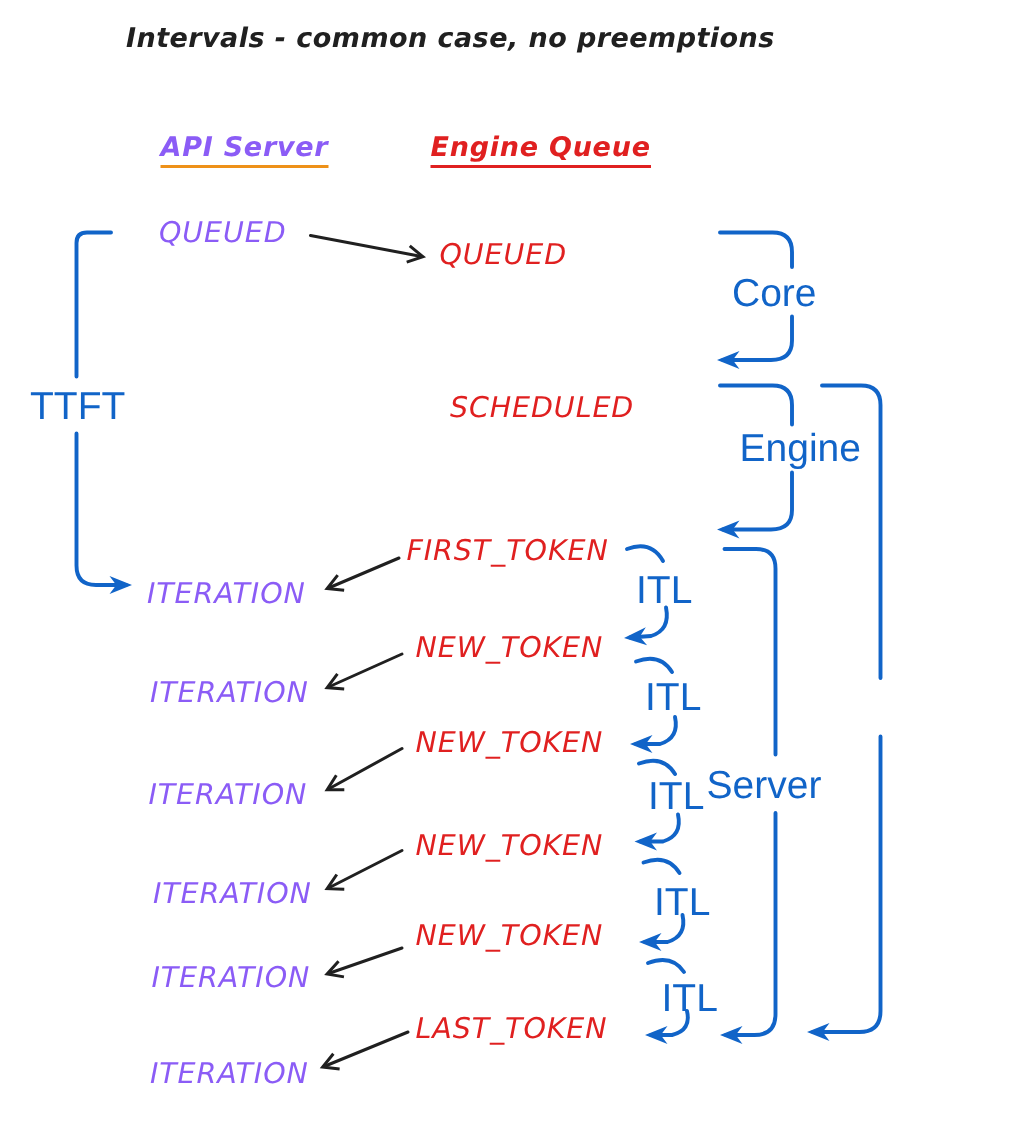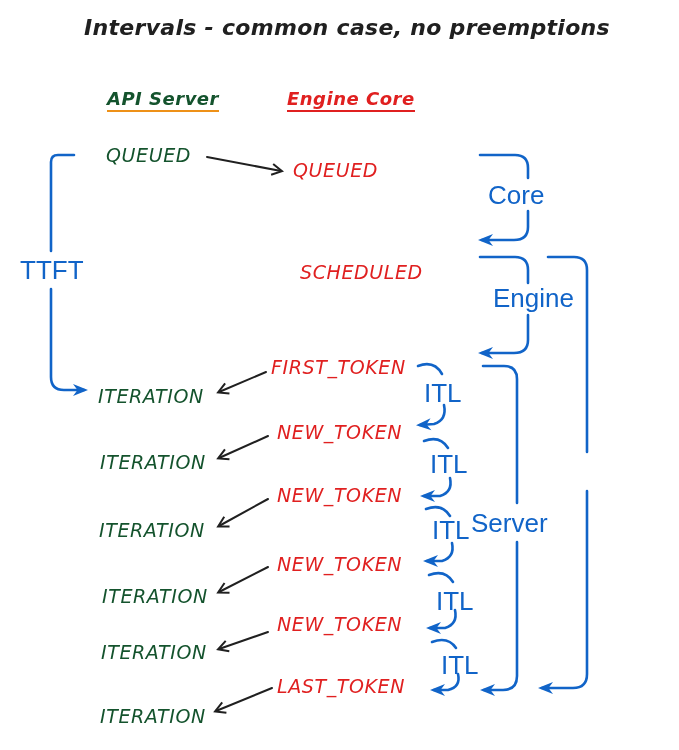--- a/index.html
+++ b/index.html
@@ -4,31 +4,31 @@
 <style>
   html,body{margin:0;padding:0;background:#ffffff;}
   .canvas{
     position:relative;width:679px;height:750px;background:#ffffff;
     overflow:hidden;font-family:"Liberation Sans",sans-serif;
   }
   svg.wires{position:absolute;left:0;top:0;z-index:1;}
   .lbl{position:absolute;z-index:2;white-space:nowrap;}
   .title{
     font-family:"DejaVu Sans",sans-serif;font-style:italic;font-weight:bold;
-    font-size:22px;letter-spacing:.3px;color:#202020;
+    font-size:18px;letter-spacing:.3px;color:#202020;
   }
   .colhead{
     font-family:"DejaVu Sans",sans-serif;font-style:italic;font-weight:bold;
     font-size:18px;letter-spacing:.5px;padding-bottom:1px;border-bottom:2px solid;
   }
   .ev{
     font-family:"DejaVu Sans",sans-serif;font-style:italic;
     font-size:19px;letter-spacing:.6px;line-height:22px;
   }
-  .orange{color:#14532d;border-color:#EE9118;text-align:center;}
+  .orange{color:#8b5cf6;border-color:#EE9118;text-align:center;}
   .red{color:#E02020;border-color:#E02020;}
   .blue-lbl{
     color:#1164C8;font-family:"Liberation Sans",sans-serif;
     font-size:26px;line-height:28px;font-weight:400;
   }
 </style>
 </head>
 <body>
 
 <div class="canvas">
@@ -96,21 +96,21 @@
       <path d="M268 499 L219 526" marker-end="url(#blackArrow)"></path>
       <path d="M268 567 L219 592" marker-end="url(#blackArrow)"></path>
       <path d="M268 632 L219 649" marker-end="url(#blackArrow)"></path>
       <path d="M272 688 L216 711" marker-end="url(#blackArrow)"></path>
     </g>
   </svg>
 
   <div class="lbl title" style="left:84px;top:15px;">Intervals - common case, no preemptions</div>
 
   <div class="lbl colhead orange" style="left:107px;top:88px;">API Server</div>
-  <div class="lbl colhead red" style="left:287px;top:88px;">Engine Core</div>
+  <div class="lbl colhead red" style="left:287px;top:88px;">Engine Queue</div>
 
   <div class="lbl ev orange" style="left:106px;top:144px;">QUEUED</div>
   <div class="lbl ev orange" style="left:98px;top:385px;">ITERATION</div>
   <div class="lbl ev orange" style="left:100px;top:451px;">ITERATION</div>
   <div class="lbl ev orange" style="left:99px;top:519px;">ITERATION</div>
   <div class="lbl ev orange" style="left:102px;top:585px;">ITERATION</div>
   <div class="lbl ev orange" style="left:101px;top:641px;">ITERATION</div>
   <div class="lbl ev orange" style="left:100px;top:705px;">ITERATION</div>
 
   <div class="lbl ev red" style="left:293px;top:159px;">QUEUED</div>

